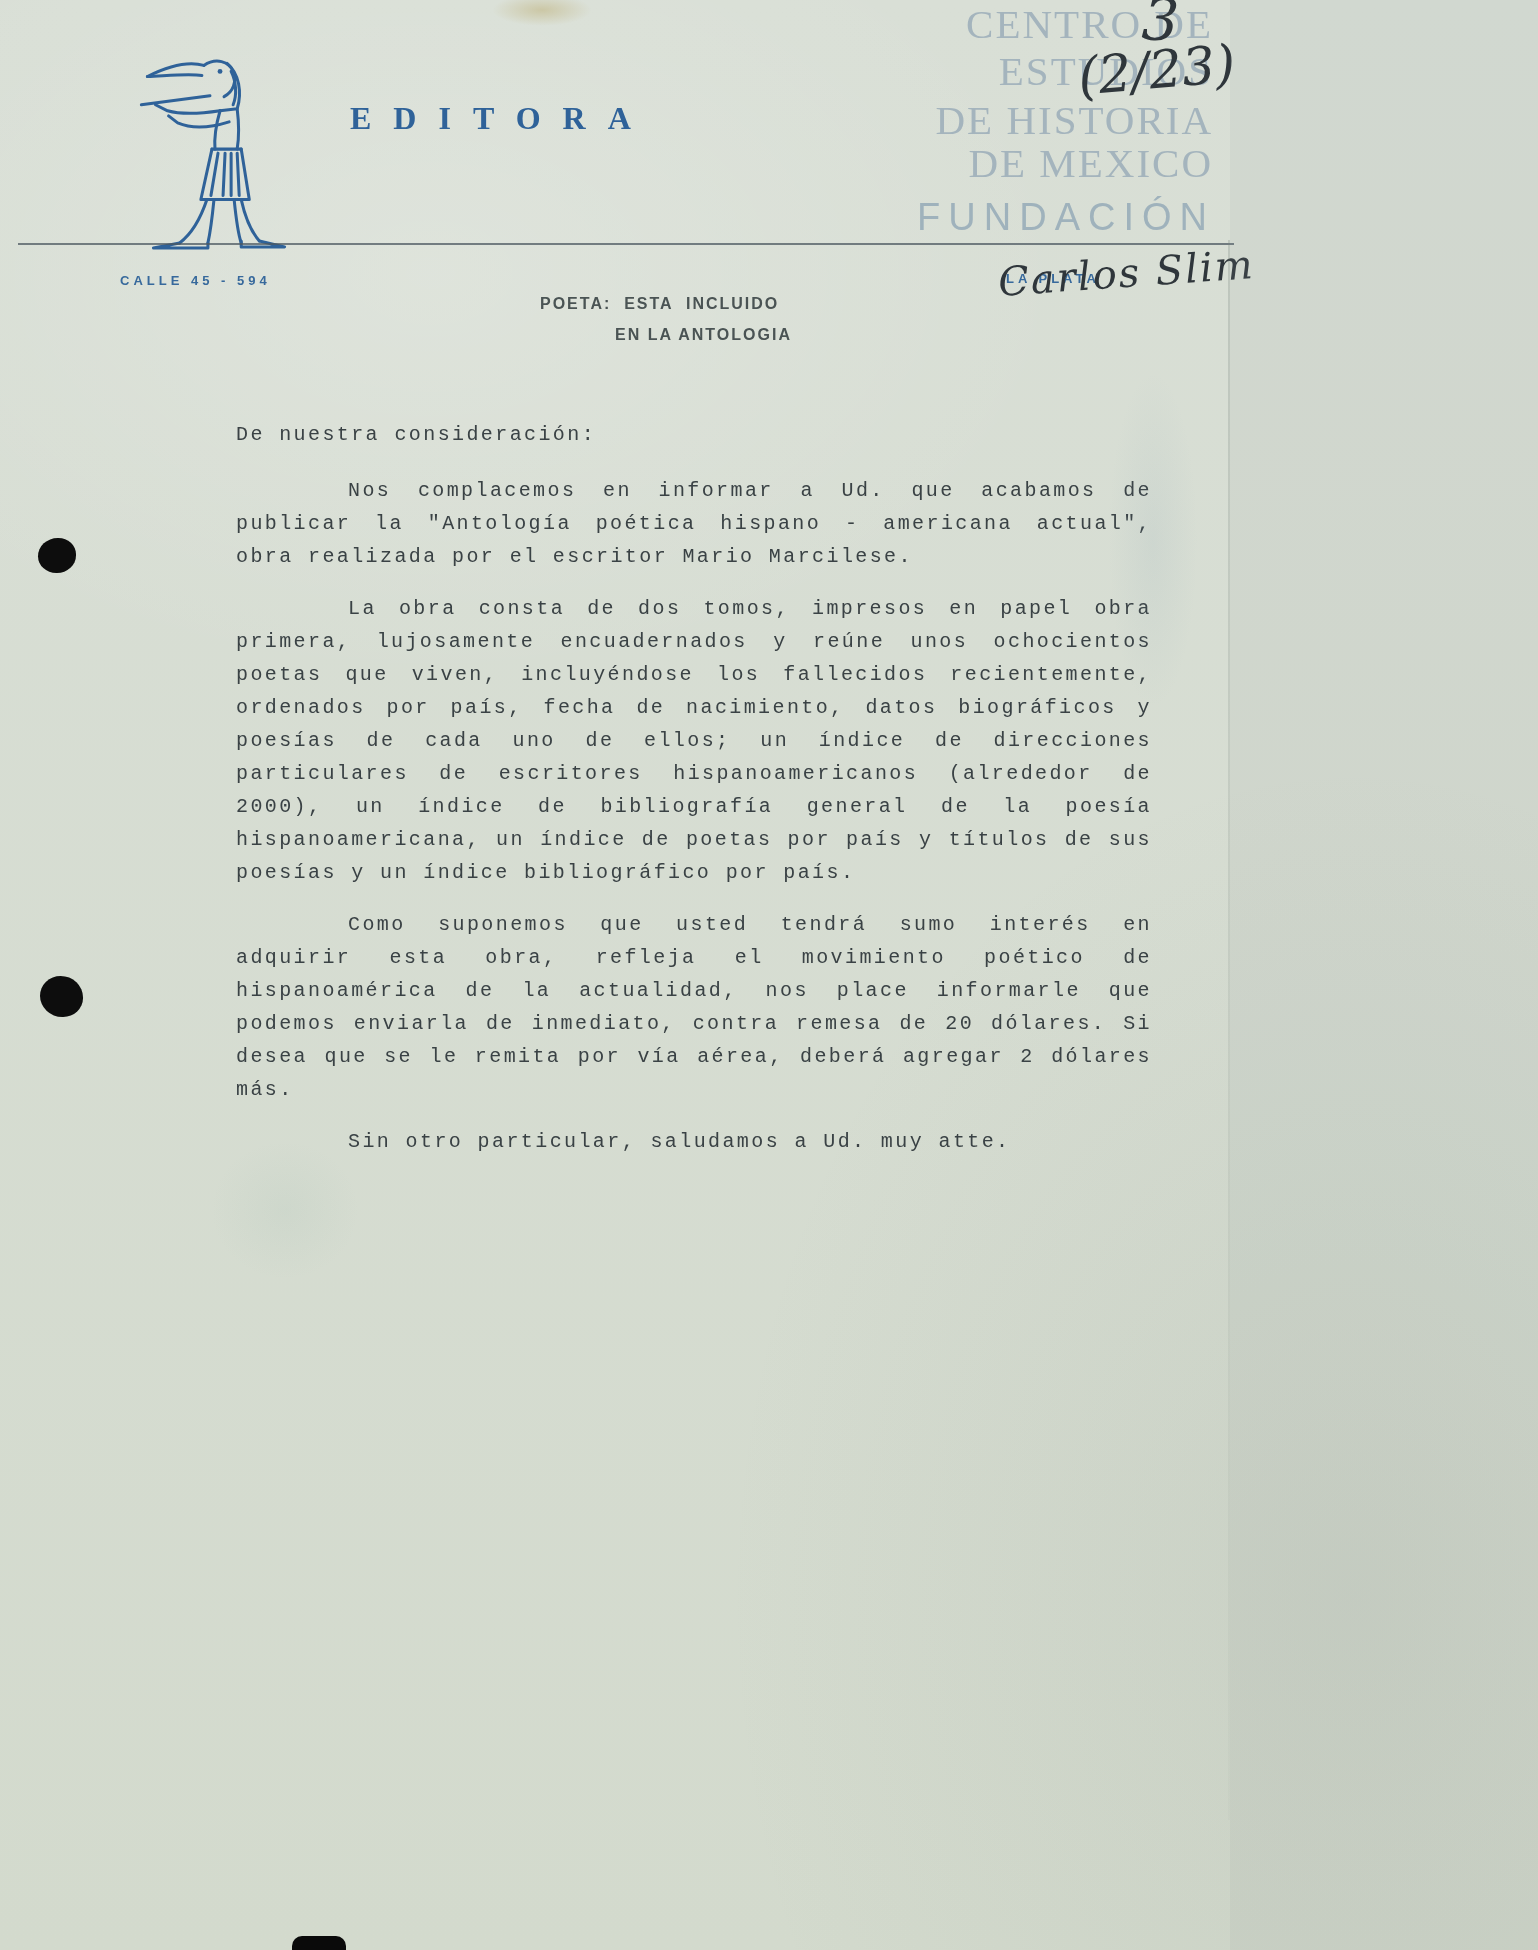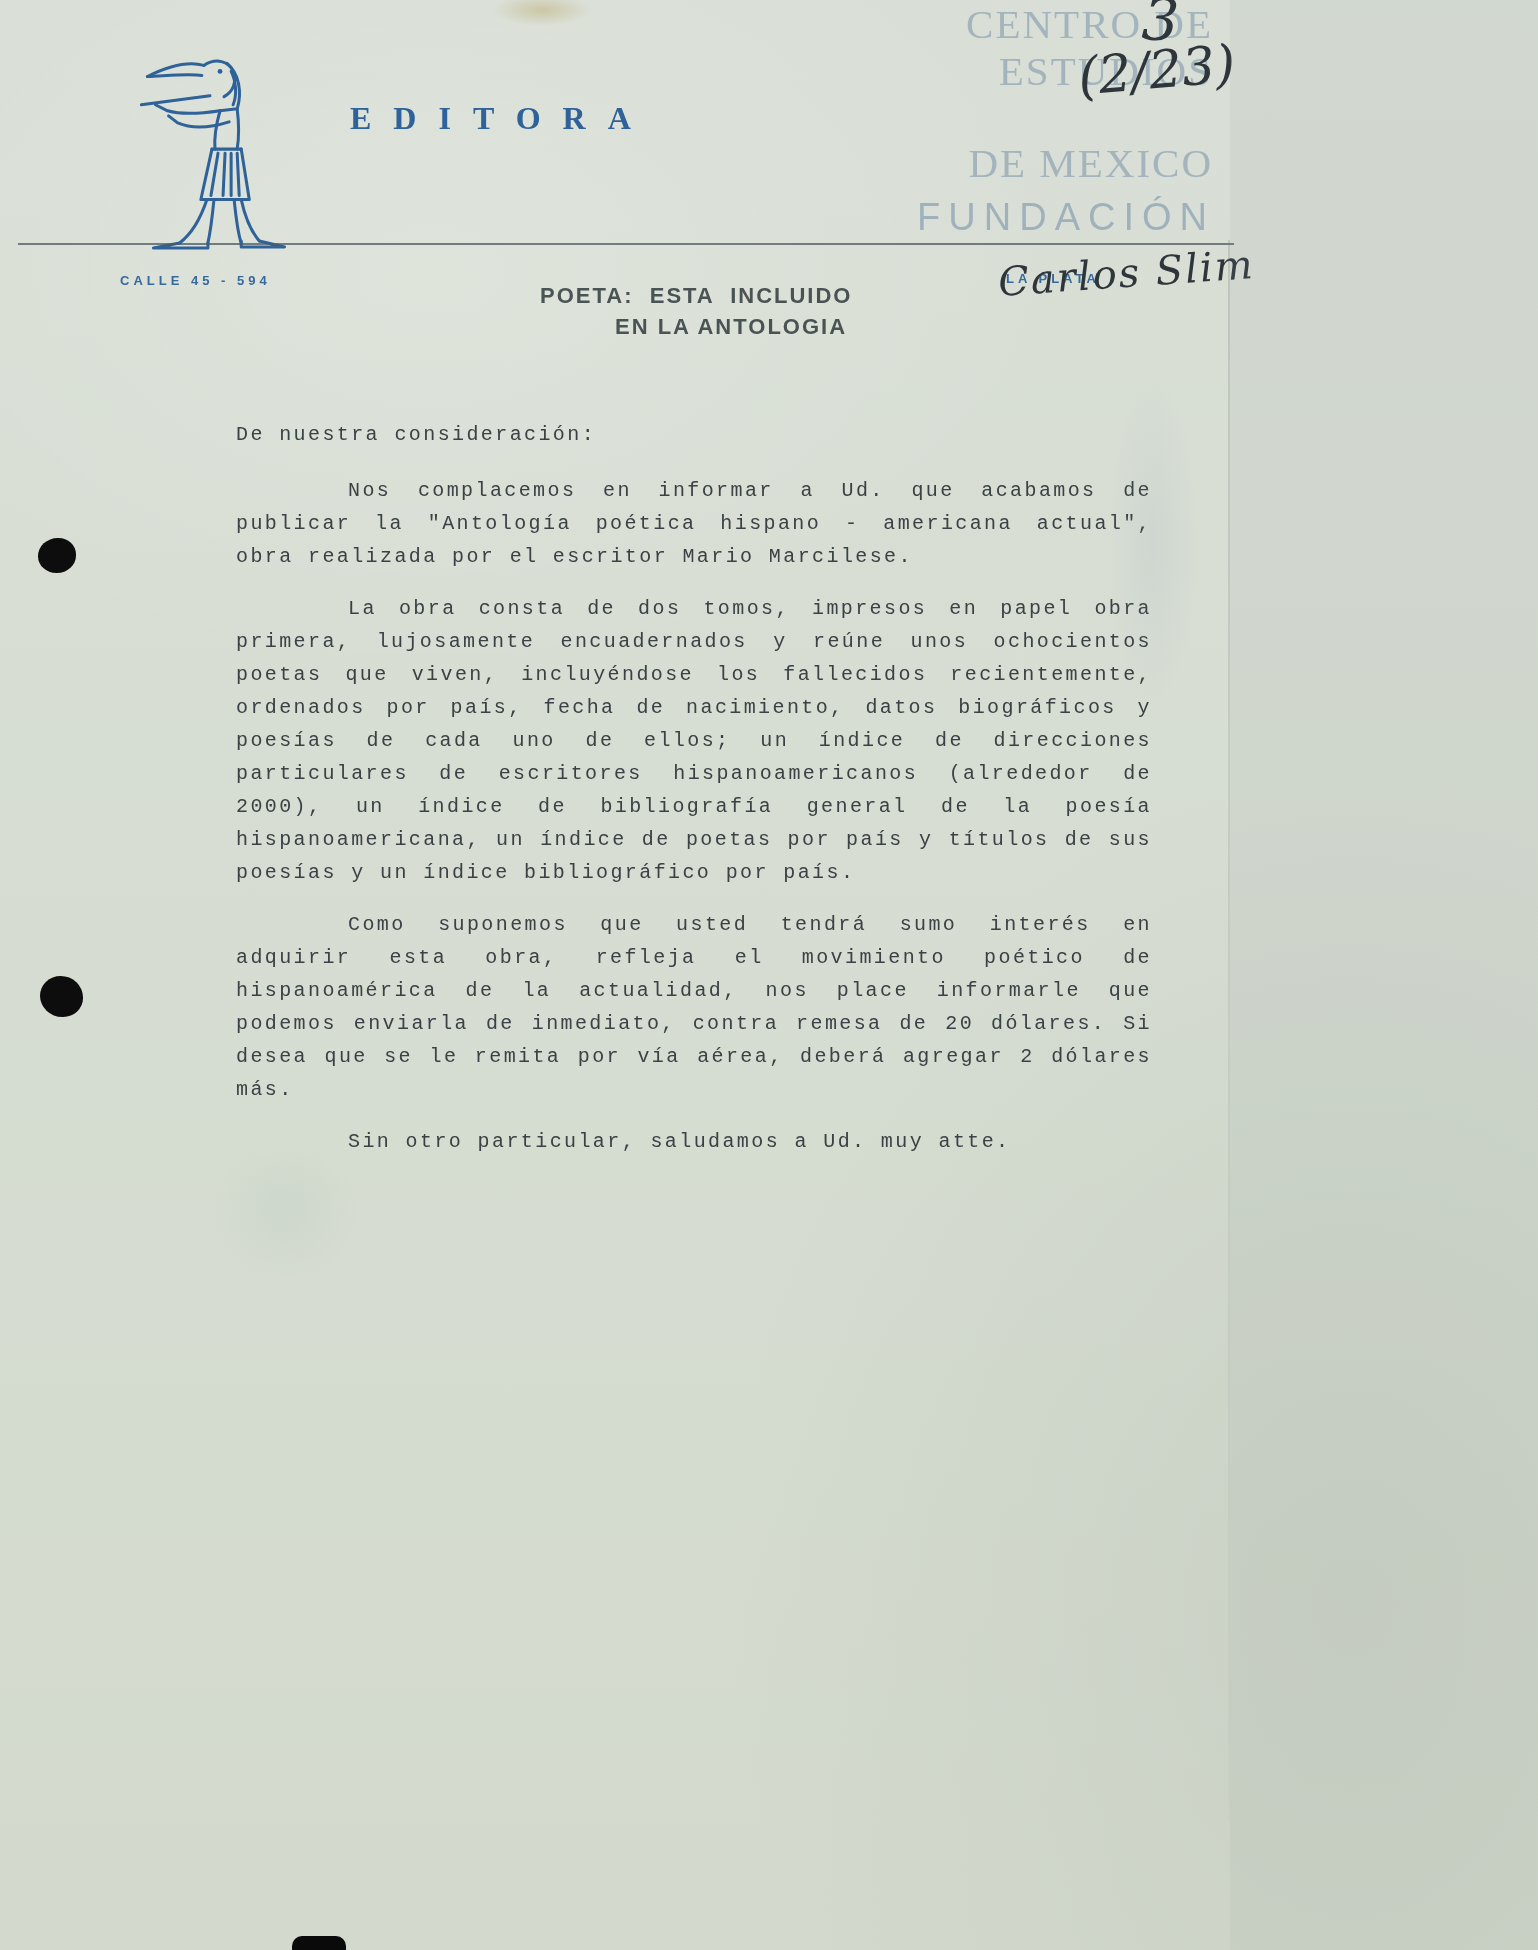--- a/index.html
+++ b/index.html
@@ -34,22 +34,23 @@
     position:absolute;
     font-family:"Liberation Sans", sans-serif;font-weight:bold;
     font-size:13px;letter-spacing:4px;color:#37699c;
   }
   .addr-left{left:120px;top:273px;}
   .addr-right{left:1006px;top:271px;}
   
   .stamp-line{
     position:absolute;
     font-family:"Liberation Sans", sans-serif;font-weight:bold;
-    font-size:22px;letter-spacing:2px;color:#3e4849;opacity:.92;
+    font-size:16px;letter-spacing:2px;color:#3e4849;opacity:.92;
     white-space:pre;
+    margin-top:12px;
   }
   .stamp-1{left:540px;top:283px;}
   .stamp-2{left:615px;top:314px;}
   
   .wm-line{
     position:absolute;right:325px;text-align:right;
     font-family:"Liberation Serif", serif;
     font-size:41px;color:#a4b4bd;letter-spacing:2px;white-space:pre;
   }
   .wm-0{top:0px;}
@@ -151,20 +152,21 @@
   <div class="brand-line1">EDITORA</div>
   <div class="rule"></div>
   <div class="addr addr-left">CALLE 45 - 594</div>
   <div class="addr addr-right">LA PLATA</div>
 
   <div class="stamp-line stamp-1">POETA:  ESTA  INCLUIDO</div>
   <div class="stamp-line stamp-2">EN LA ANTOLOGIA</div>
 
   <div class="wm-line wm-0">CENTRO DE</div>
   <div class="wm-line wm-1">ESTUDIOS</div>
+  <div class="wm-line wm-2">DE HISTORIA</div>
   <div class="wm-line wm-3">DE MEXICO</div>
   <div class="wm-foundation">FUNDACIÓN</div>
 
   <div class="hand hand-page-number">3</div>
   <div class="hand hand-folio">(2/23)</div>
   <div class="hand hand-signature">Carlos Slim</div>
 
   <div class="letter">
     <p class="salutation">De nuestra consideración:</p>
     <p class="para">Nos complacemos en informar a Ud. que acabamos de publicar la "Antología poética hispano - americana actual", obra realizada por el escritor Mario Marcilese.</p>

